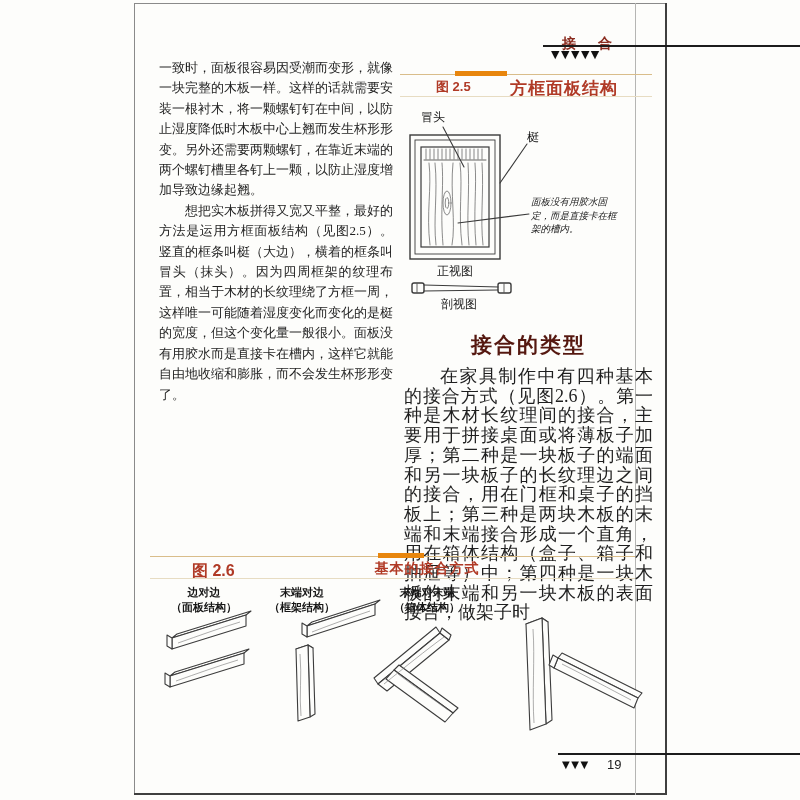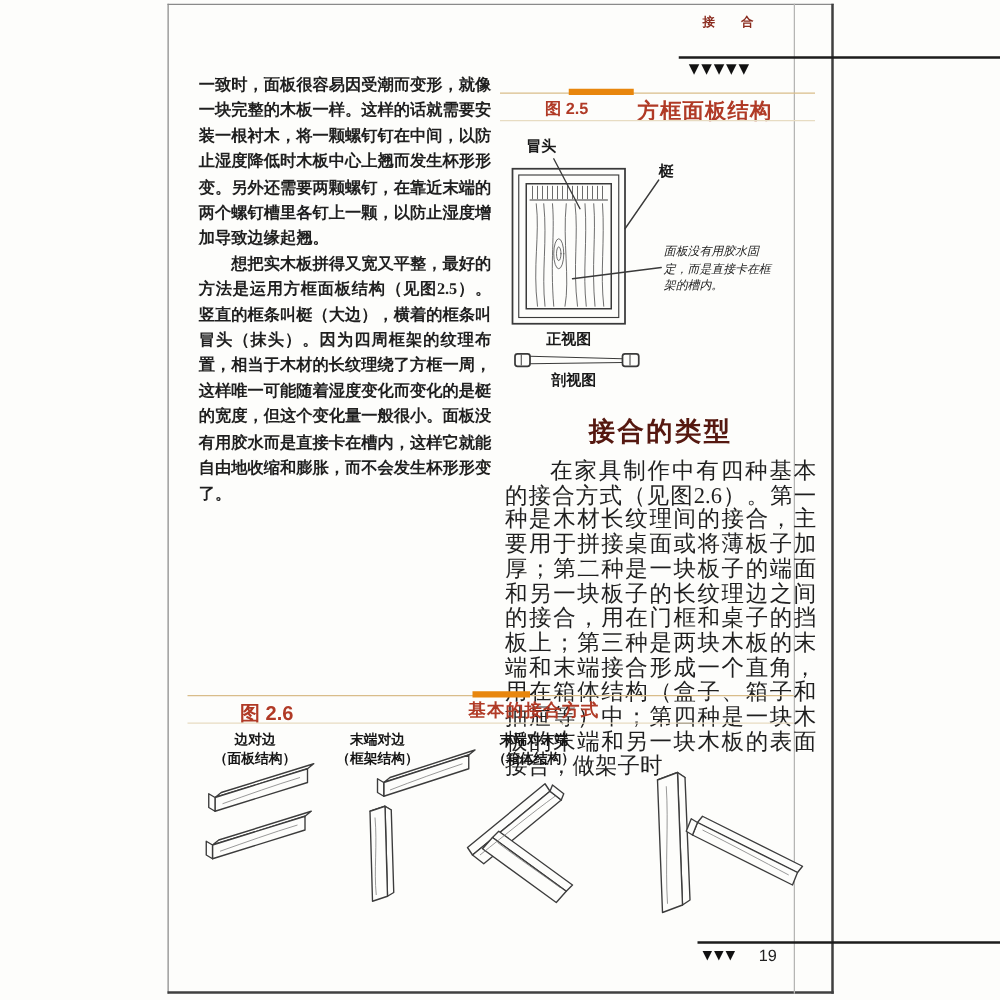--- a/index.html
+++ b/index.html
@@ -6,50 +6,50 @@
   body{background:#ffffff;font-family:"Liberation Serif","DejaVu Serif",serif;}
   .page{position:relative;width:800px;height:800px;background:#fdfdfb;overflow:hidden;color:#1f1f1f;}
   .abs{position:absolute;}
   
   .frame-left{left:134px;top:3px;width:1px;height:792px;background:#8a8a8a;}
   .frame-top{left:134px;top:3px;width:533px;height:1px;background:#8a8a8a;}
   .frame-right{left:665px;top:3px;width:2px;height:792px;background:#3f3f3f;}
   .frame-bottom{left:134px;top:793px;width:533px;height:2px;background:#3f3f3f;}
   .frame-inner{left:635px;top:3px;width:1px;height:792px;background:#b5b5b3;}
   
-  .hdr-title{left:562px;top:11px;font-family:"Liberation Sans","DejaVu Sans",sans-serif;font-weight:bold;font-size:10px;letter-spacing:9px;color:#8b2d20;}
+  .hdr-title{left:562px;top:35px;font-family:"Liberation Sans","DejaVu Sans",sans-serif;font-weight:bold;font-size:14px;letter-spacing:9px;color:#8b2d20;}
   .hdr-rule{left:543px;top:45px;width:257px;height:2px;background:#1c1c1c;}
   .tri{font-family:"DejaVu Sans",sans-serif;color:#111;font-size:11px;letter-spacing:1.5px;}
   .hdr-tri{left:551px;top:48px;}
   .ftr-rule{left:558px;top:753px;width:242px;height:2px;background:#1c1c1c;}
   .ftr-tri{left:562px;top:759px;font-size:10px;}
   .pgnum{left:607px;top:757px;font-family:"Liberation Sans","DejaVu Sans",sans-serif;font-size:13px;color:#222;}
   
   .col-left{left:159px;top:58px;width:234px;font-size:13px;line-height:20.4px;text-align:justify;}
-  .col-left p{margin:0;text-indent:2em;font-weight:bold;}
+  .col-left p{margin:0;text-indent:2em;}
   .col-left p.noindent{text-indent:0;}
   .joint-head{left:404px;top:331px;width:249px;text-align:center;font-weight:bold;font-size:21px;color:#551810;letter-spacing:2px;}
   .joint-para{left:404px;top:367px;width:249px;font-size:18px;line-height:19.7px;text-align:justify;text-indent:2em;}
   
   .tanline{height:1px;background:#d9bd8a;}
   .tanline2{height:1px;background:#e7dcc2;}
   .orangeseg{height:5px;background:#e8860d;}
   .figlabel{font-family:"Liberation Sans","DejaVu Sans",sans-serif;font-weight:bold;color:#b03a26;padding-left:32px;}
   .f25-line1{left:400px;top:74px;width:252px;}
   .f25-orange{left:455px;top:71px;width:52px;}
   .f25-label{left:404px;top:78px;font-size:13px;}
   .f25-title{left:478px;top:77px;font-size:17px;letter-spacing:1px;}
   .f25-line2{left:400px;top:96px;width:252px;}
   .f26-line1{left:150px;top:556px;width:485px;}
   .f26-orange{left:378px;top:553px;width:46px;}
   .f26-label{left:160px;top:561px;font-size:16px;}
   .f26-title{left:150px;top:560px;width:490px;text-align:center;font-size:14px;letter-spacing:1px;}
   .f26-line2{left:150px;top:578px;width:485px;}
   
-  .callout{font-family:"Liberation Sans","DejaVu Sans",sans-serif;font-weight:bold;font-size:12px;color:#1a1a1a;}
+  .callout{font-family:"Liberation Sans","DejaVu Sans",sans-serif;font-weight:normal;font-size:12px;color:#1a1a1a;}
   .c-maotou{left:421px;top:109px;}
   .c-ting{left:527px;top:129px;}
   .annot{left:531px;top:196px;width:90px;font-style:italic;font-size:9.5px;line-height:13.5px;color:#222;}
   .cap-front{left:406px;top:263px;width:98px;text-align:center;}
   .cap-section{left:406px;top:296px;width:106px;text-align:center;}
   
   .jcap{font-family:"Liberation Sans","DejaVu Sans",sans-serif;font-weight:bold;font-size:11px;line-height:14.5px;text-align:center;width:110px;color:#161616;}
   .jcap1{left:149px;top:585px;}
   .jcap2{left:247px;top:585px;}
   .jcap3{left:372px;top:585px;}

